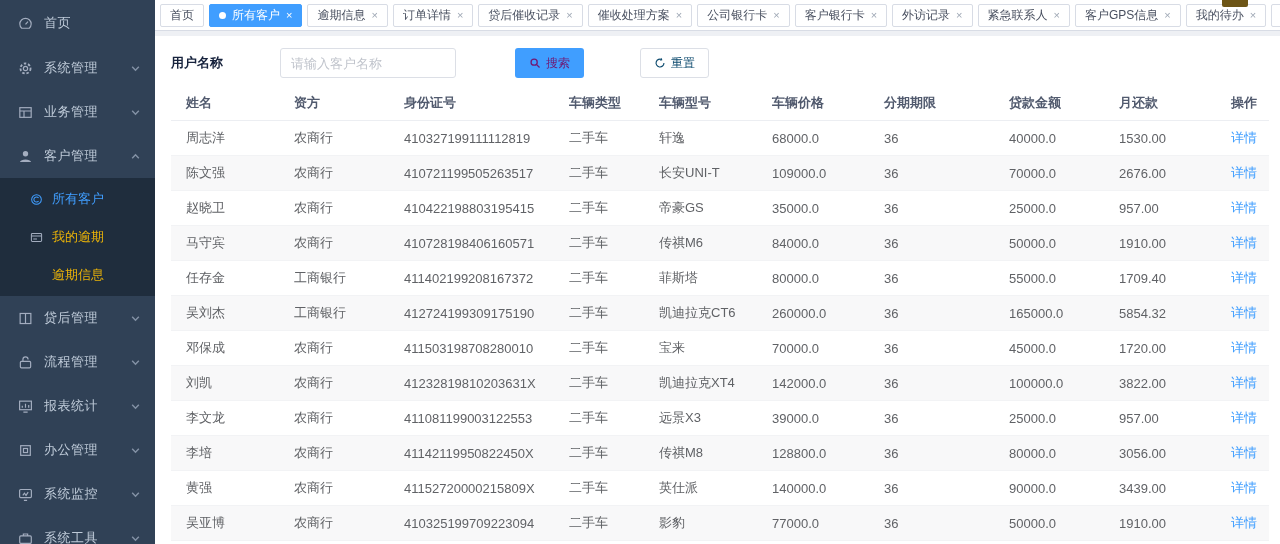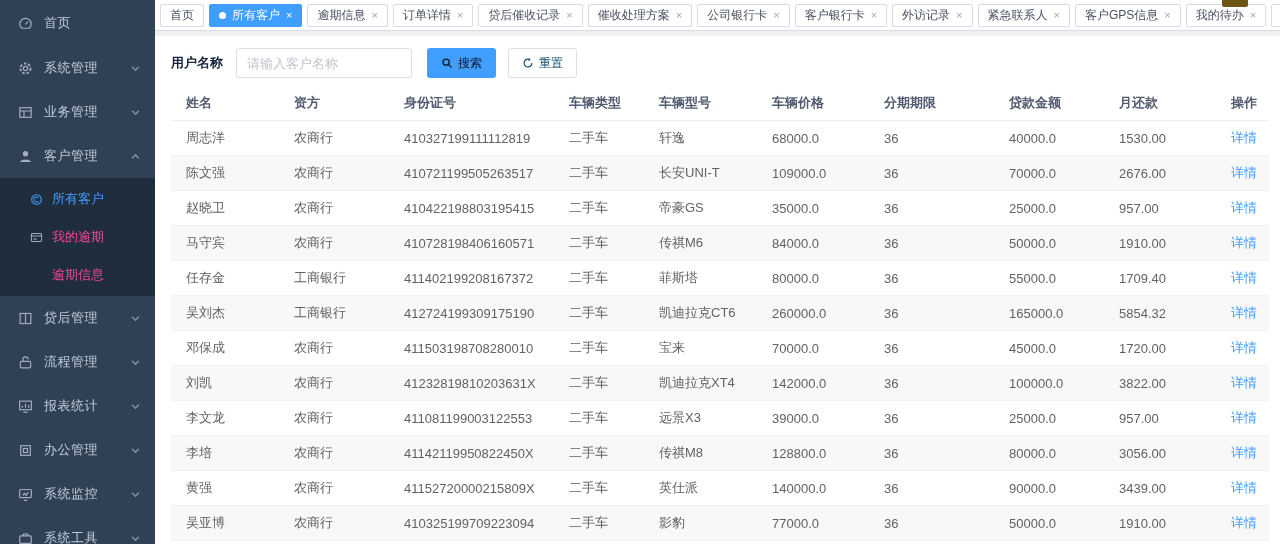--- a/index.html
+++ b/index.html
@@ -11,48 +11,48 @@
   .sidebar { width: 155px; flex-shrink: 0; background: #304156; color: #bfcbd9; height: 100%; overflow: hidden; }
   .side-item { height: 44px; display: flex; align-items: center; padding: 0 14px 0 18px; font-size: 13px; cursor: pointer; }
   .side-item:first-child { height: 46px; }
   .sicon { width: 15px; height: 15px; margin-right: 11px; display: inline-flex; color: #a3adbf; flex-shrink: 0; }
   .sicon svg { width: 100%; height: 100%; }
   .slabel { flex: 1; letter-spacing: .5px; }
   .chev { width: 11px; height: 11px; color: #8391a5; display: inline-flex; }
   .chev svg { width: 100%; height: 100%; }
   .chev.up { transform: rotate(180deg); }
   .submenu { background: #1f2d3d; padding: 2px 0; }
-  .sub-item { height: 38px; display: flex; align-items: center; padding-left: 30px; font-size: 13px; cursor: pointer; color: #ec4899; }
+  .sub-item { height: 38px; display: flex; align-items: center; padding-left: 30px; font-size: 13px; cursor: pointer; color: #eab308; }
   .sub-item .sicon { width: 13px; height: 13px; margin-right: 9px; }
   .sub-item.noicon { padding-left: 52px; }
   .sub-item.active { color: #409eff; }
   .sub-item.active .sicon { color: #409eff; }
 
   
   main { flex: 1; display: flex; flex-direction: column; min-width: 0; position: relative; }
   .tabbar { height: 31px; background: #fff; border-bottom: 1px solid #d8dce5; display: flex; align-items: center; padding-left: 5px; white-space: nowrap; overflow: hidden; flex-shrink: 0; }
   .tab { display: inline-flex; align-items: center; height: 23px; padding: 0 9px; border: 1px solid #d8dce5; background: #fff; color: #495060; font-size: 12px; margin-right: 5px; border-radius: 2px; cursor: pointer; flex-shrink: 0; }
   .tab.active { background: #409eff; border-color: #409eff; color: #fff; }
   .tab .dot { width: 7px; height: 7px; border-radius: 50%; background: #fff; margin-right: 6px; }
   .tab .close { margin-left: 6px; font-size: 11px; color: #9ea7b4; line-height: 1; }
   .tab.active .close { color: #fff; }
   .avatar-frag { position: absolute; top: 0; left: 1067px; width: 26px; height: 7px; background: #6d5516; border-radius: 0 0 2px 2px; }
 
   .gray-strip { height: 5px; background: #eef0f4; flex-shrink: 0; }
   .content { flex: 1; background: #fff; overflow: hidden; }
 
   
-  .search-row { display: flex; align-items: center; padding: 12px 8px 9px 16px; }
+  .search-row { display: flex; align-items: center; padding: 12px 8px 9px 16px; gap: 44px; }
   .search-label { font-size: 13px; font-weight: 700; color: #17233d; margin-right: 13px; }
   .search-input { width: 176px; height: 30px; border: 1px solid #dcdfe6; border-radius: 3px; padding: 0 10px; font-size: 13px; color: #606266; outline: none; }
   .search-input::placeholder { color: #c0c4cc; }
   .btn { display: inline-flex; align-items: center; gap: 5px; height: 30px; padding: 0 13px; border-radius: 3px; font-size: 12px; cursor: pointer; border: 1px solid transparent; }
   .btn .bicon { width: 12px; height: 12px; display: inline-flex; }
   .btn .bicon svg { width: 100%; height: 100%; }
-  .btn.primary { background: #409eff; color: #0f172a; margin-left: 15px; }
+  .btn.primary { background: #409eff; color: #701a75; margin-left: 15px; }
   .btn.plain { background: #fff; border-color: #dcdfe6; color: #0c4a6e; margin-left: 12px; }
 
   
   table { border-collapse: collapse; margin-left: 16px; width: 1098px; table-layout: fixed; font-size: 13px; }
   th { color: #515a6e; font-weight: 700; text-align: left; padding: 7px 8px 8px; border-bottom: 1px solid #eceef2; }
   td { color: #606266; padding: 0 8px; height: 35px; border-bottom: 1px solid #f2f3f5; overflow: hidden; white-space: nowrap; }
   th:first-child, td:first-child { padding-left: 15px; margin-top: 12px; }
   th:last-child, td:last-child { text-align: right; padding-right: 12px; margin-top: 32px; }
   tbody tr:nth-child(even) { background: #f8f8f9; }
   .link { color: #409eff; cursor: pointer; text-decoration: none; }

